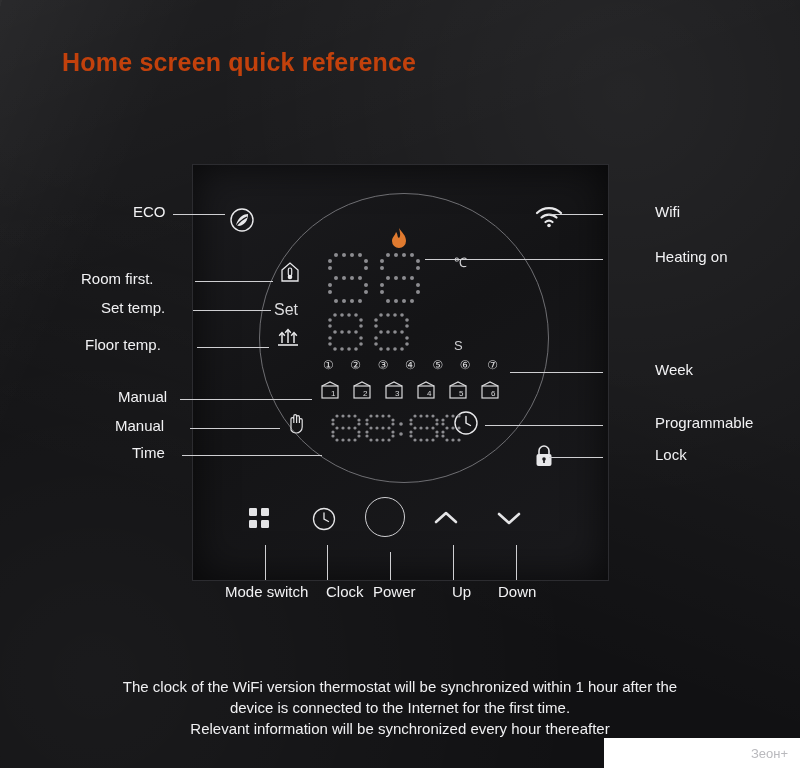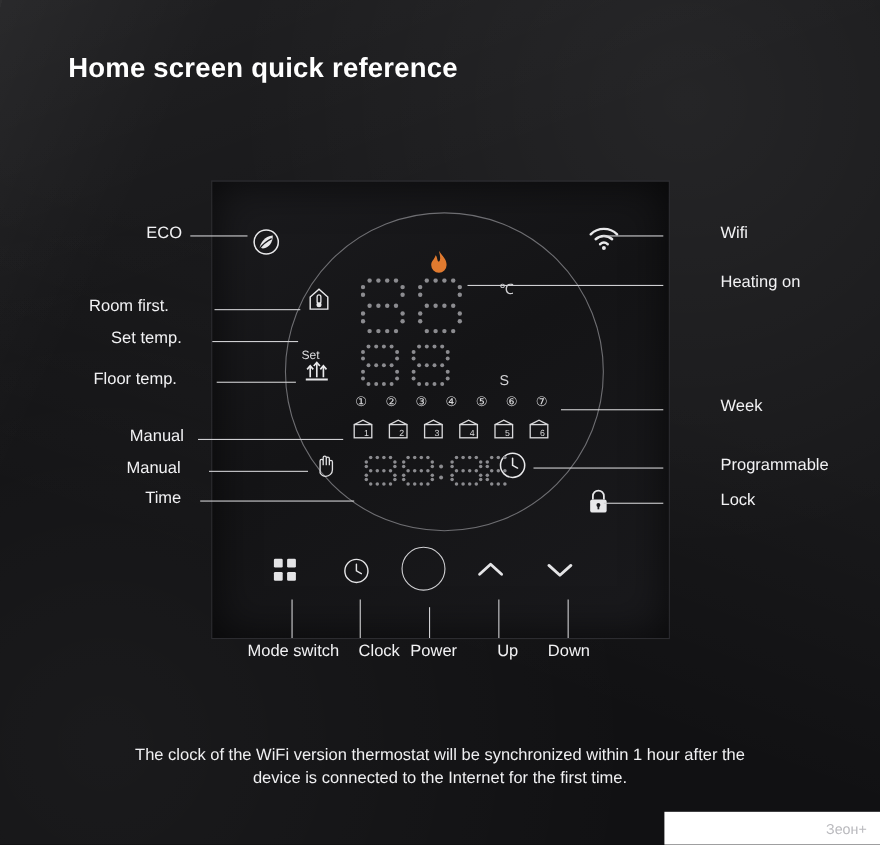--- a/index.html
+++ b/index.html
@@ -25,21 +25,21 @@
   }
   .bg-sheen:after{
     content:"";position:absolute;inset:0;
     background:linear-gradient(105deg, rgba(255,255,255,0.05) 0 2px, rgba(255,255,255,0) 2px 120px);
     opacity:.5;
   }
 
   .page-title{
     position:absolute;left:62px;top:48px;
     font-size:25px;font-weight:bold;letter-spacing:.2px;
-    color:#ffffff;
+    color:#c2410c;
     text-align:center;
   }
 
   
   .device{
     position:absolute;left:192px;top:164px;width:415px;height:415px;
     background:linear-gradient(150deg,#1b1b1e 0%,#141416 45%,#1a1a1d 100%);
     border:1px solid #2c2c30;
     box-shadow:inset 0 0 40px rgba(0,0,0,.7);
   }
@@ -47,21 +47,21 @@
     position:absolute;left:66px;top:28px;width:288px;height:288px;
     border:1px solid #6e6e72;border-radius:50%;
   }
 
   
   .fp{position:absolute;color:#e8e8ea;}
   .fp-eco{left:36px;top:42px;}
   .fp-wifi{left:341px;top:40px;}
   .fp-flame{left:196px;top:62px;}
   .fp-room{left:86px;top:95px;}
-  .fp-set{left:81px;top:152px;font-size:11px;color:#dcdcde;text-align:right;}
+  .fp-set{left:81px;top:136px;font-size:16px;color:#dcdcde;text-align:right;}
   .fp-floor{left:83px;top:162px;}
   .fp-lock{left:340px;top:278px;}
   .fp-prog{left:260px;top:245px;}
   .fp-manual{left:92px;top:247px;}
 
   .seg-wrap{position:absolute;left:135px;top:88px;width:140px;}
   .seg-row{display:flex;gap:10px;align-items:flex-end;}
   .unit{font-size:13px;color:#cfcfd2;margin-left:6px;}
 
   .week-row{
@@ -522,15 +522,16 @@
 
 <div class="lbl" style="left:225px;top:583px;">Mode switch</div>
 <div class="lbl" style="left:326px;top:583px;">Clock</div>
 <div class="lbl" style="left:373px;top:583px;">Power</div>
 <div class="lbl" style="left:452px;top:583px;">Up</div>
 <div class="lbl" style="left:498px;top:583px;">Down</div>
 
 <div class="footer">
   <div>The clock of the WiFi version thermostat will be synchronized within 1 hour after the</div>
   <div>device is connected to the Internet for the first time.</div>
+  <div>Relevant information will be synchronized every hour thereafter</div>
 </div>
 
 <div class="watermark">Зеон+</div>
 
 </body></html>

